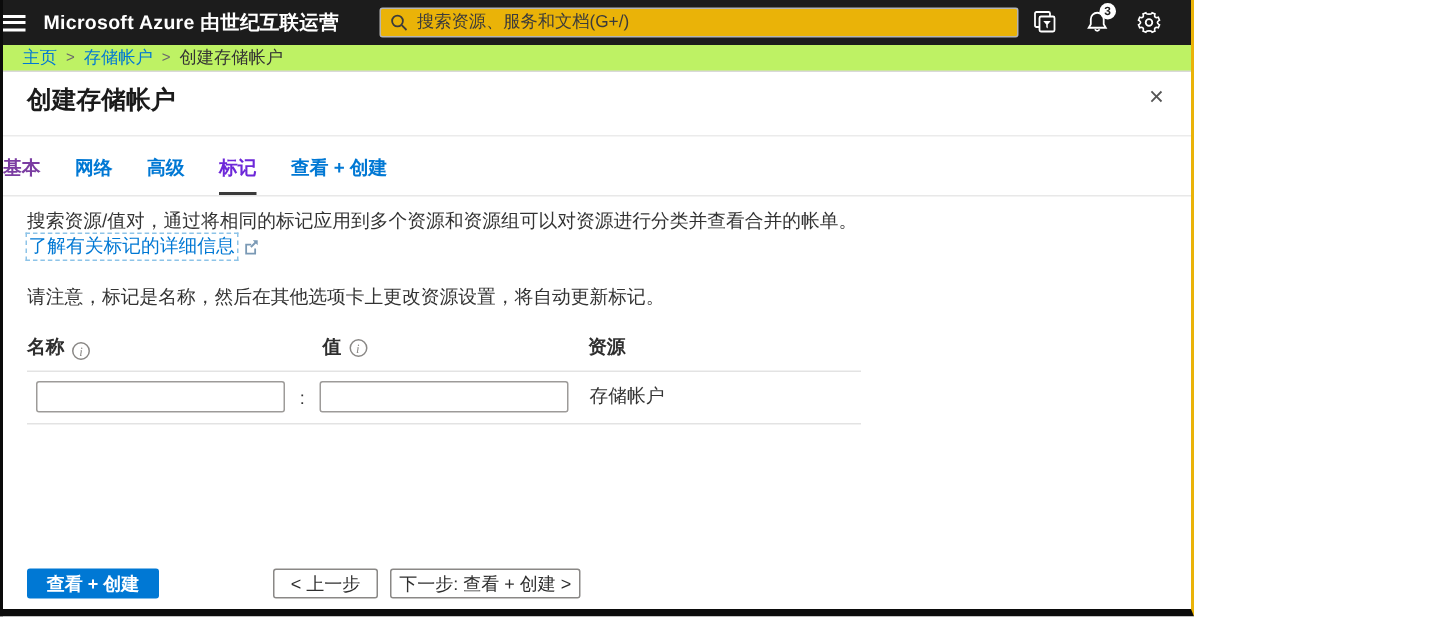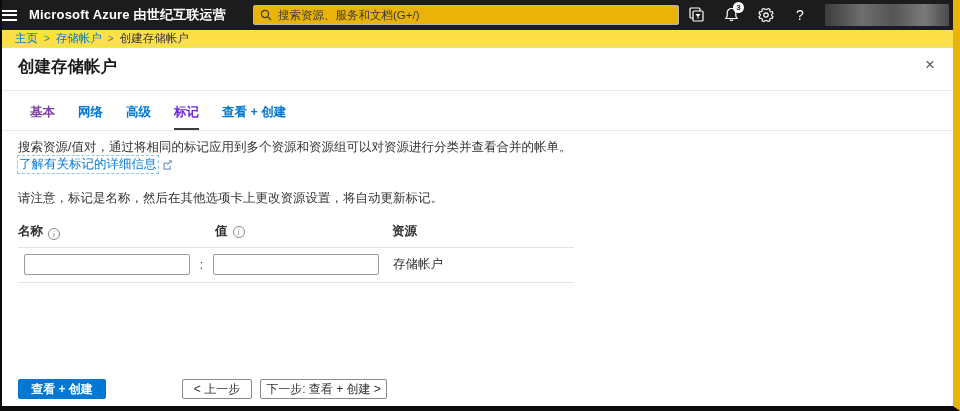--- a/index.html
+++ b/index.html
@@ -1,19 +1,19 @@
 <!DOCTYPE html>
 <html><head>
 <meta charset="utf-8">
 <style>
   * { margin:0; padding:0; box-sizing:border-box; }
   body { font-family:"Liberation Sans","DejaVu Sans",sans-serif; background:#fff; }
   .frame{
-    position:relative; width:960px; height:411px; background:#fff; overflow:hidden;
-    border-left:2px solid #0b0b0b; border-right:7px solid #eab308; border-bottom:5px solid #0b0b0b;
+    position:relative; width:796px; height:411px; background:#fff; overflow:hidden;
+    border-left:2px solid #0b0b0b; border-right:2px solid #eab308; border-bottom:5px solid #0b0b0b;
   }
   
   .topbar{ height:30px; background:#1c1c1c; display:flex; align-items:center; color:#fff; padding:0 8px 0 0; }
   .hamburger{ width:36px; height:30px; display:flex; align-items:center; justify-content:center; cursor:pointer; background:none; border:none; }
   .hamburger .bars{ display:block; width:15px; }
   .hamburger .bars span{ display:block; height:2px; background:#fff; margin:2.5px 0; }
   .brand{ font-size:13px; font-weight:700; color:#fff; margin-left:12px; letter-spacing:.2px; white-space:nowrap; }
   .search-wrap{ position:relative; margin-left:27px; }
   .search-input{
     width:426px; height:20px; background:#eab308; border:1px solid #b5b5b5; border-radius:2px;
@@ -27,31 +27,31 @@
     background:none; border:none; color:#fff; cursor:pointer; position:relative; margin-left:4px; }
   .help-glyph{ font-size:14px; color:#fff; font-weight:400; }
   .badge{ position:absolute; top:2px; right:3px; min-width:11px; height:11px; border-radius:50%;
     background:#fff; color:#1c1c1c; font-size:8px; line-height:11px; text-align:center; font-weight:700; }
   .redacted{ width:124px; height:22px; margin-left:10px; border-radius:1px;
     background:linear-gradient(90deg,#3c3c3c 0%,#6e6e6e 30%,#555 55%,#7a7a7a 80%,#4a4a4a 100%); filter:blur(.6px); }
   .avatar{ width:24px; height:24px; border-radius:50%; background:#cfd6da; margin-left:10px; margin-right:2px;
     display:flex; align-items:flex-end; justify-content:center; overflow:hidden; border:none; cursor:pointer; }
   
   .breadcrumb{ height:18px; display:flex; align-items:center; padding-left:13px; font-size:11.5px;
-    border-bottom:1px solid #d9d9d9; background:#fde047; }
+    border-bottom:1px solid #d9d9d9; background:#bef264; }
   .crumb-link{ color:#0078d4; text-decoration:none; cursor:pointer; }
   .crumb-sep{ color:#6b6b6b; margin:0 6px; font-size:10px; }
   .crumb-current{ color:#333; }
   
   .page-header{ height:43px; display:flex; align-items:flex-start; justify-content:space-between;
     padding:8px 14px 0 16px; border-bottom:1px solid #ebebeb; }
   .page-title{ font-size:16.5px; font-weight:700; color:#1b1b1b; }
   .close-btn{ background:none; border:none; font-size:17px; color:#555; cursor:pointer; line-height:18px; padding:0 4px; }
   
-  .tabs{ display:flex; padding-left:28px; border-bottom:1px solid #e8e8e8; }
+  .tabs{ display:flex; border-bottom:1px solid #e8e8e8; }
   .tab{ font-size:12.5px; font-weight:600; padding:13px 0 7px; margin-right:23px; background:none; border:none;
     cursor:pointer; color:#0078d4; border-bottom:2px solid transparent; font-family:inherit; }
   .tab.visited{ color:#7b3da2; }
   .tab.active{ color:#6d28d9; border-bottom:2px solid #3b3b3b;text-align:center; }
   
   .content{ padding:9px 16px 0 16px; color:#333; }
   .desc{ font-size:12.5px; line-height:15px; color:#333; }
   .link-row{ margin-top:1px; font-size:12.5px; display:flex; align-items:center; }
   .learn-link{ color:#0078d4; text-decoration:none; outline:1px dashed #8ec4e8; padding:0 1px; cursor:pointer; }
   .ext-icon{ margin-left:4px; display:inline-flex; }

